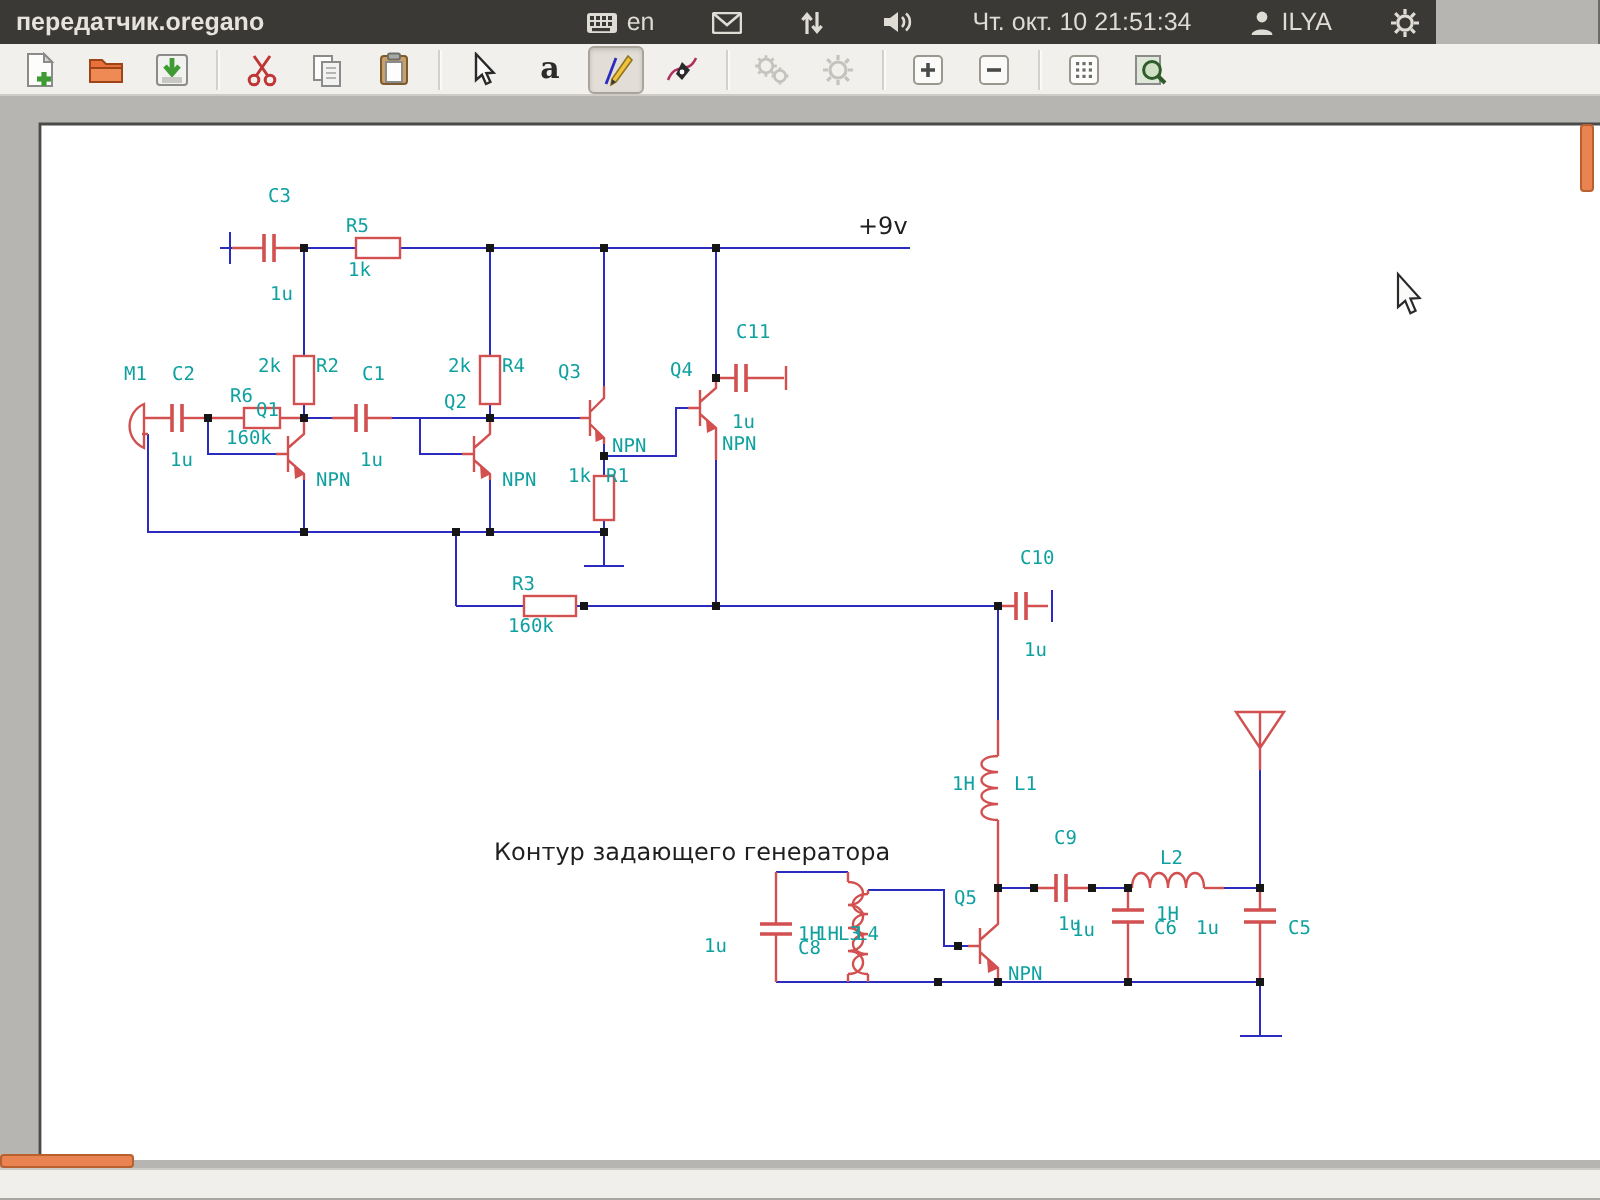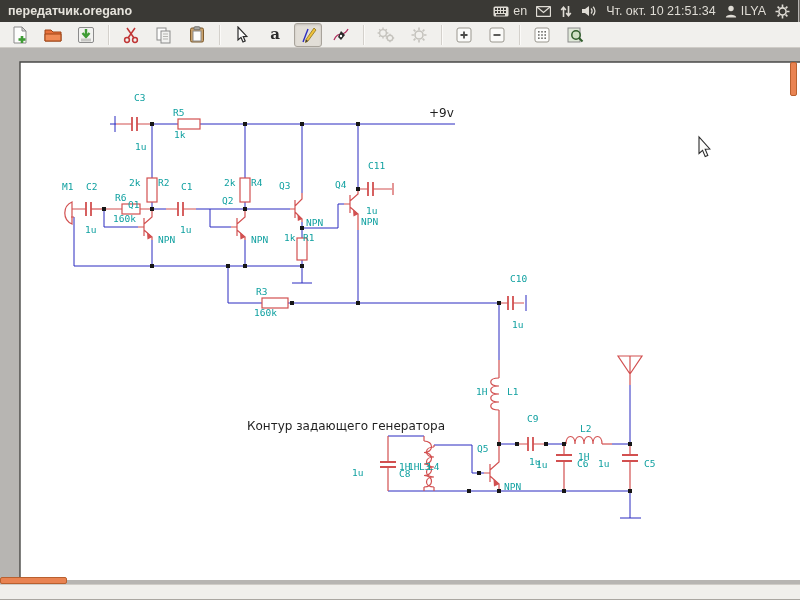--- a/index.html
+++ b/index.html
@@ -1,24 +1,24 @@
 <!DOCTYPE html>
 <html><head>
 <meta charset="utf-8">
 <style>
   html,body{margin:0;padding:0;}
   body{width:800px;height:600px;overflow:hidden;font-family:"Liberation Sans",sans-serif;background:#b7b5b2;}
   #window{position:relative;width:800px;height:600px;border-right:1px solid #6e6b66;box-sizing:border-box;}
 
   
-  #top-panel{position:absolute;left:0;top:0;width:798px;height:22px;background:#3a3935;color:#dfdcd5;
+  #top-panel{position:absolute;left:0;top:0;width:718px;height:22px;background:#3a3935;color:#dfdcd5;
     display:flex;align-items:center;justify-content:space-between;font-size:12.5px;}
   #top-panel .title{font-weight:bold;padding-left:8px;color:#e6e3dc;}
   #indicators{display:flex;align-items:center;gap:9px;padding-right:8px;}
-  .ind{display:flex;align-items:center;gap:4px;color:#dfdcd5;}
+  .ind{display:flex;align-items:center;gap:4px;color:#dfdcd5;margin-left:20px;}
   .ind svg{display:block;}
 
   
   #toolbar{position:absolute;left:0;top:22px;width:800px;height:26px;background:#f1f0ed;
     border-bottom:1px solid #cfccc7;display:flex;align-items:center;padding-left:6px;box-sizing:border-box;}
   .tbtn{width:26px;height:22px;display:flex;align-items:center;justify-content:center;border:1px solid transparent;
     border-radius:3px;margin-right:5px;}
   .tbtn.pressed{background:#e2ded7;border-color:#a8a39b;box-shadow:inset 0 1px 2px rgba(0,0,0,.15);}
   .tbtn.disabled{opacity:.5;}
   .tsep{width:1px;height:20px;background:#d4d1cc;border-right:1px solid #fbfaf8;margin:0 7px 0 3px;}

